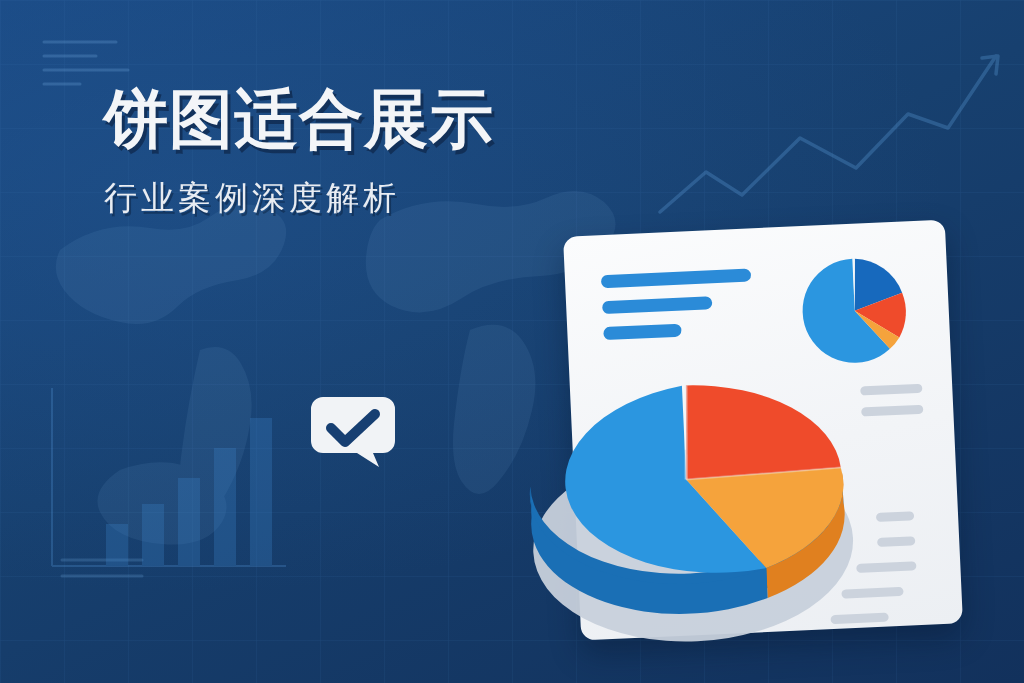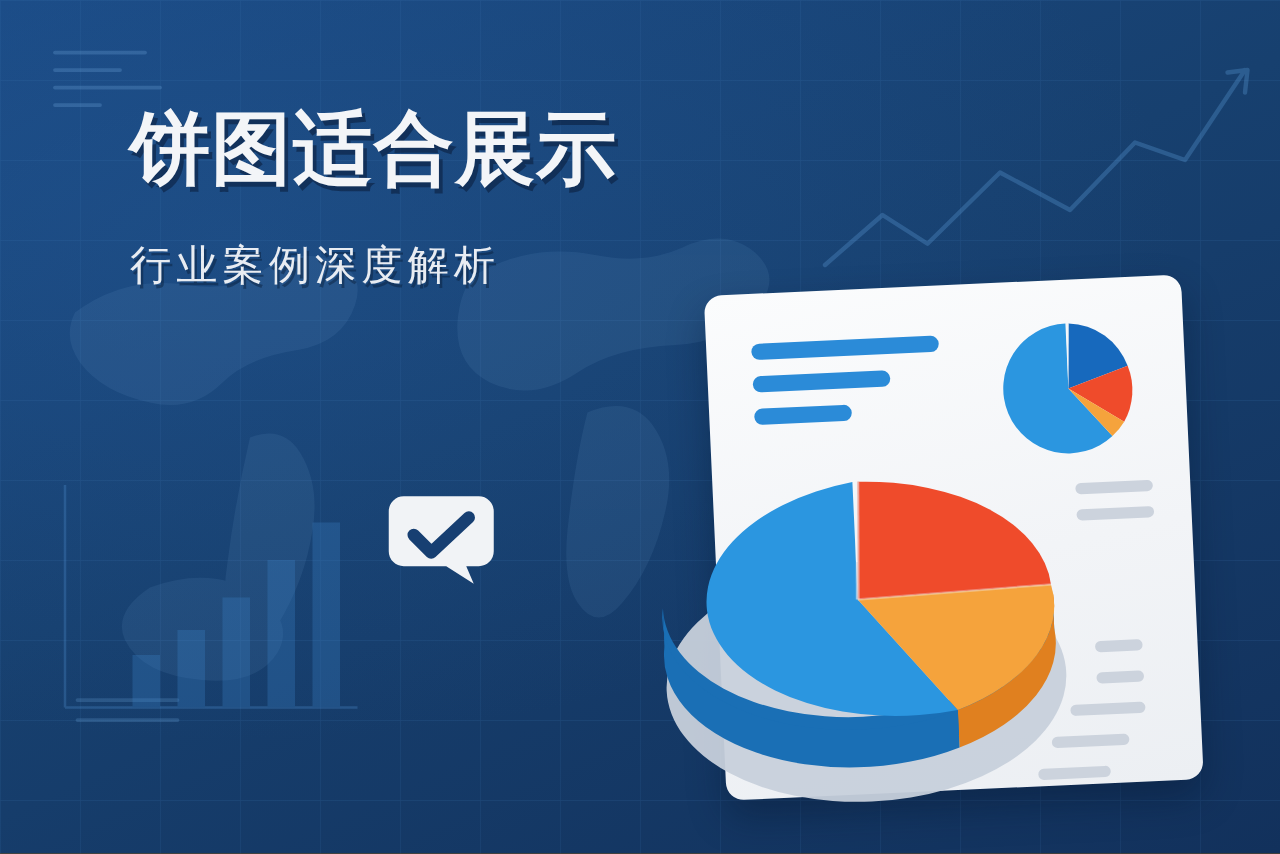--- a/index.html
+++ b/index.html
@@ -6,21 +6,21 @@
   html, body {
     margin: 0;
     padding: 0;
     background: #0f2a50;
   }
   #stage {
     position: relative;
     width: 1024px;
     height: 683px;
     overflow: hidden;
-    background: #a16207;
+    background: #a21caf;
     font-family: "Liberation Sans", "DejaVu Sans", sans-serif;
     -webkit-font-smoothing: antialiased;
   }
 
   
   .bg-layer {
     position: absolute;
     inset: 0;
     pointer-events: none;
   }
@@ -47,21 +47,21 @@
   .title-line {
     font-size: 64px;
     line-height: 1.12;
     font-weight: 700;
     color: #f3f5f8;
     letter-spacing: 1px;
     text-shadow: 3px 4px 0 rgba(9,28,56,0.55);
     white-space: nowrap;
   }
   #subtitle {
-    margin-top: 36px;
+    margin-top: 22px;
     font-size: 33px;
     line-height: 1.2;
     font-weight: 400;
     color: #e8ecf2;
     letter-spacing: 4px;
     text-shadow: 2px 3px 0 rgba(9,28,56,0.45);
     white-space: nowrap;
   }
 
   

